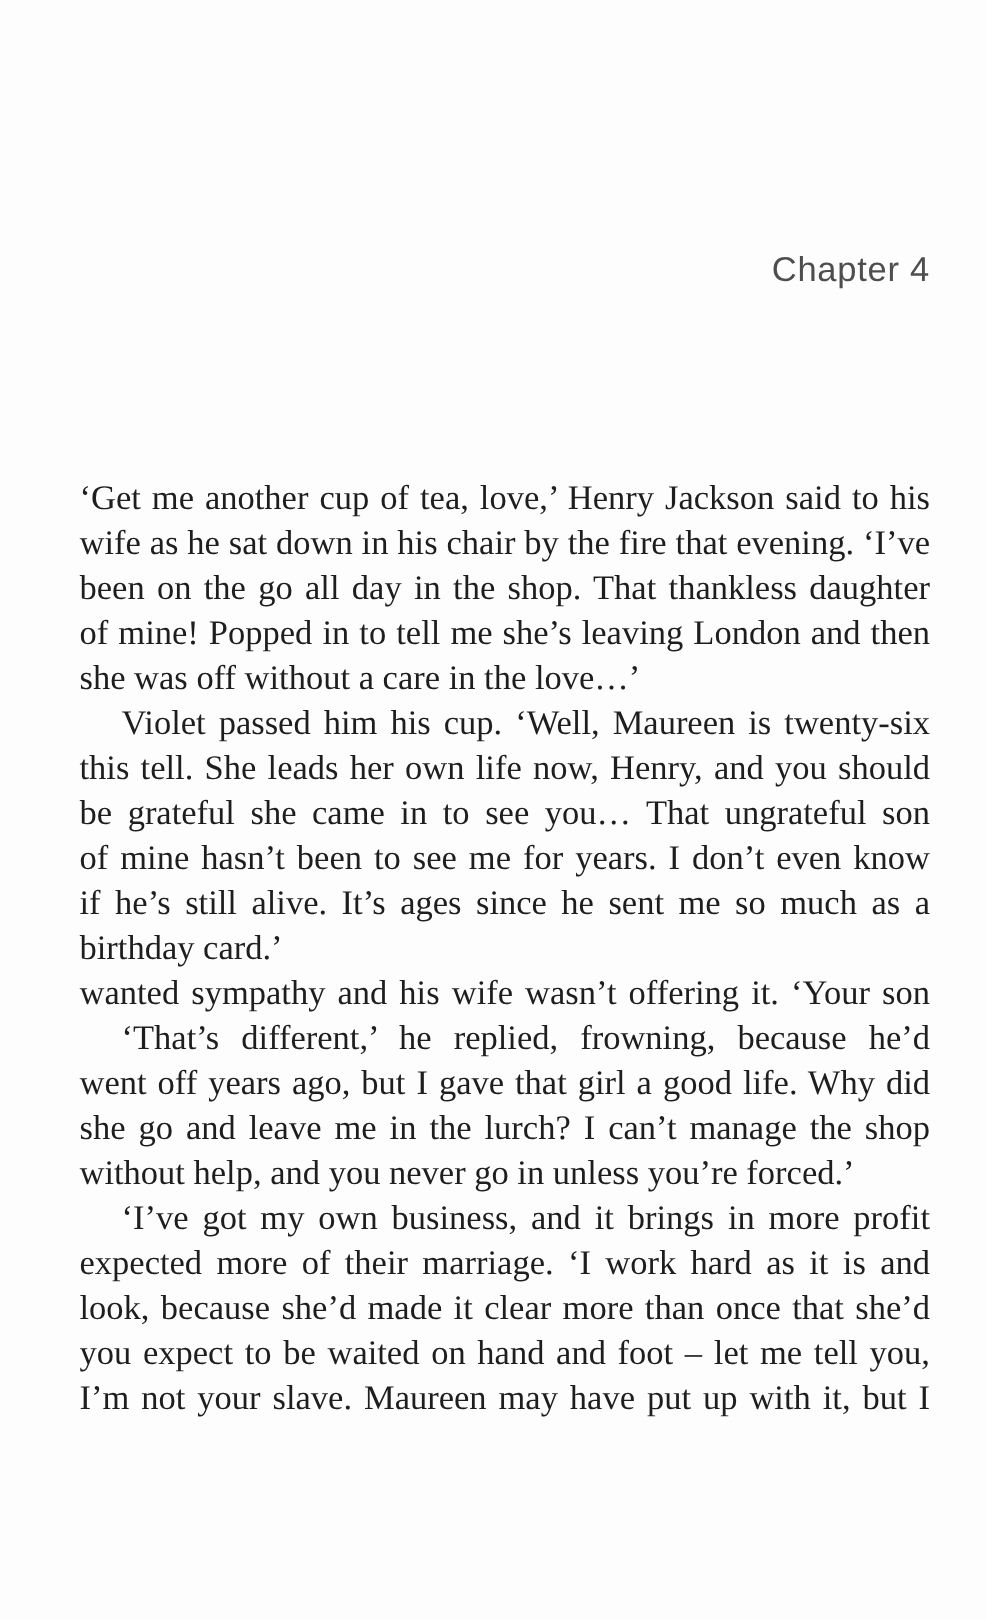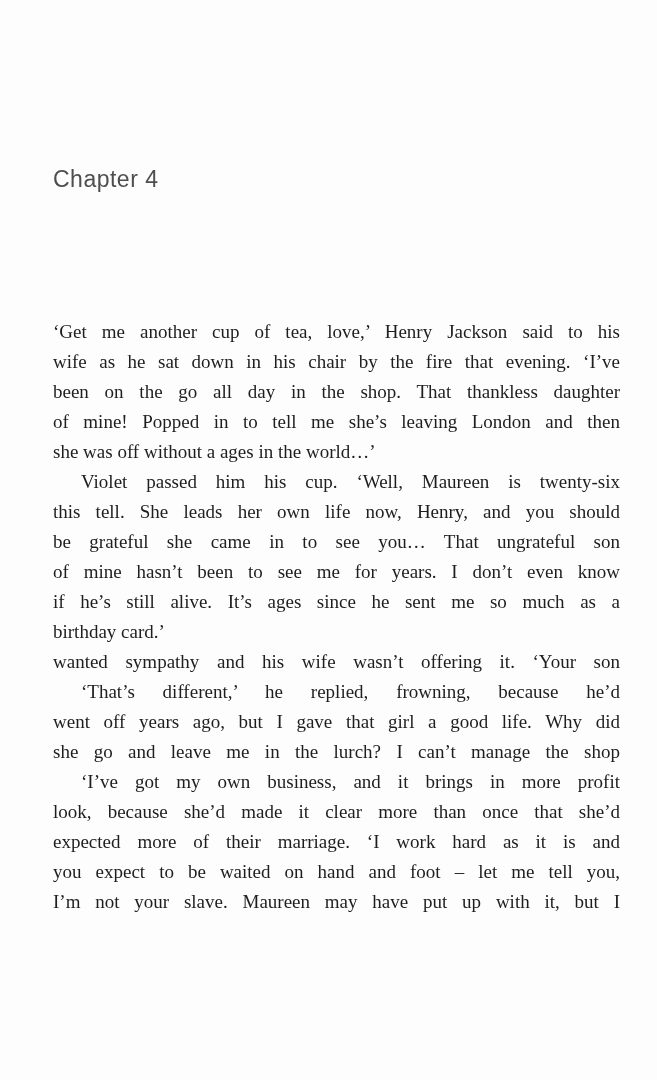--- a/index.html
+++ b/index.html
@@ -14,33 +14,33 @@
     background: #fdfdfd;
     font-family: "Liberation Serif", serif;
     overflow: hidden;
   }
   .chapter-heading {
     position: absolute;
     top: 166px;
     left: 53px;
     width: 567px;
     margin: 0;
-    text-align: left;
+    text-align: right;
     font-family: "Liberation Sans", sans-serif;
     font-weight: 400;
     font-size: 23px;
     letter-spacing: 0.5px;
     color: #4e4e4e;
   }
   .text-block {
     position: absolute;
     top: 317px;
     left: 53px;
     width: 567px;
-    font-size: 19px;
+    font-size: 23px;
     line-height: 30px;
     color: #1e1e1e;
   }
   .para {
     margin: 0;
     padding: 0;
   }
   .line {
     display: block;
     text-align: justify;
@@ -72,43 +72,44 @@
 
   <h1 class="chapter-heading">Chapter 4</h1>
 
   <div class="text-block">
 
     <p class="para">
       <span class="line">‘Get me another cup of tea, love,’ Henry Jackson said to his</span>
       <span class="line">wife as he sat down in his chair by the fire that evening. ‘I’ve</span>
       <span class="line">been on the go all day in the shop. That thankless daughter</span>
       <span class="line">of mine! Popped in to tell me she’s leaving London and then</span>
-      <span class="line lastline">she was off without a ages in the world…’</span>
+      <span class="line lastline">she was off without a care in the love…’</span>
     </p>
 
     <p class="para">
       <span class="line indent">Violet passed him his cup. ‘Well, Maureen is twenty-six</span>
       <span class="line">this tell. She leads her own life now, Henry, and you should</span>
       <span class="line">be grateful she came in to see you… That ungrateful son</span>
       <span class="line">of mine hasn’t been to see me for years. I don’t even know</span>
       <span class="line">if he’s still alive. It’s ages since he sent me so much as a</span>
       <span class="line lastline">birthday card.’</span>
     </p>
 
     <p class="para">
       <span class="line">wanted sympathy and his wife wasn’t offering it. ‘Your son</span>
       <span class="line indent">‘That’s different,’ he replied, frowning, because he’d</span>
       <span class="line">went off years ago, but I gave that girl a good life. Why did</span>
       <span class="line">she go and leave me in the lurch? I can’t manage the shop</span>
+      <span class="line lastline">without help, and you never go in unless you’re forced.’</span>
     </p>
 
     <p class="para">
       <span class="line indent">‘I’ve got my own business, and it brings in more profit</span>
+      <span class="line">expected more of their marriage. ‘I work hard as it is and</span>
       <span class="line">look, because she’d made it clear more than once that she’d</span>
-      <span class="line">expected more of their marriage. ‘I work hard as it is and</span>
       <span class="line">you expect to be waited on hand and foot – let me tell you,</span>
       <span class="line">I’m not your slave. Maureen may have put up with it, but I</span>
     </p>
 
   </div>
 
 
 </div>
 
 </body></html>

